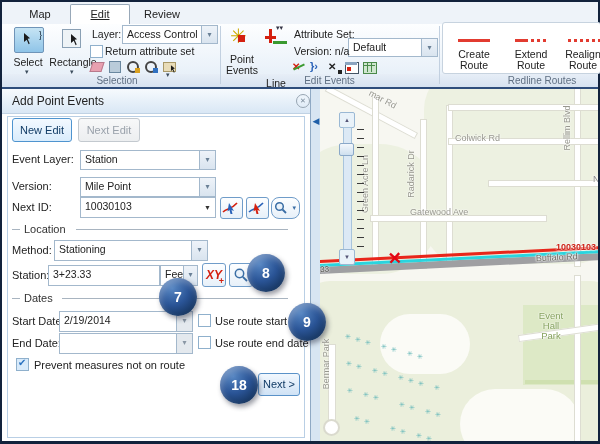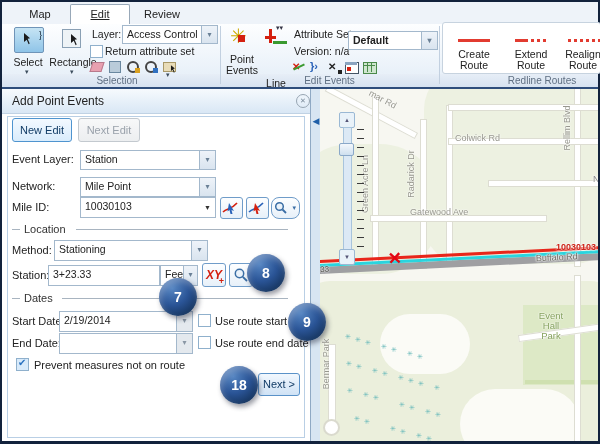--- a/index.html
+++ b/index.html
@@ -131,21 +131,21 @@
     <div class="rlbl" style="left:220px;top:30px;width:40px;">Point Events</div>
     <div class="abs" style="left:262px;top:3px;width:26px;height:24px;">
       <span style="position:absolute;left:5px;top:2px;width:3px;height:14px;background:#d42010;"></span>
       <span style="position:absolute;left:1px;top:9px;width:11px;height:3px;background:#d42010;"></span>
       <span style="position:absolute;left:9px;top:14px;width:14px;height:3px;background:#3a9a30;"></span>
       <span style="position:absolute;left:12px;top:-3px;font-size:7px;color:#334;">▾▾</span>
     </div>
     <div class="rlbl" style="left:254px;top:30px;width:40px;margin-top:24px;">Line Events</div>
 
     <div class="rlbl" style="left:292px;top:5px;width:70px;text-align:left;">Attribute Set:</div>
-    <div class="combo" style="left:346px;top:7px;width:88px;height:17px;font-weight:bold;">
+    <div class="combo" style="left:346px;top:14px;width:88px;height:17px;">
       <span class="val">Default</span>
       <span class="carrow">▾</span>
     </div>
     <div class="rlbl" style="left:292px;top:22px;width:80px;text-align:left;">Version: n/a</div>
 
     <span class="mini" style="left:290px;top:37px;">
         <span style="position:absolute;left:0;top:0;font-size:10px;color:#d42010;font-weight:bold;">✕</span>
         <span style="position:absolute;left:1px;top:5px;width:12px;height:2px;background:#3a9a30;transform:rotate(-25deg);"></span>
       </span>
     <span class="mini" style="left:308px;top:37px;">
@@ -190,27 +190,27 @@
 
     <div class="btn" id="newedit">New Edit</div>
     <div class="btn" id="nextedit">Next Edit</div>
 
     <div class="flabel" style="left:10px;top:64px;">Event Layer:</div>
     <div class="combo" style="left:78px;top:61px;width:134px;height:18px;">
       <span class="val">Station</span>
       <span class="carrow">▾</span>
     </div>
 
-    <div class="flabel" style="left:10px;top:91px;">Network:</div>
+    <div class="flabel" style="left:10px;top:91px;">Version:</div>
     <div class="combo" style="left:78px;top:88px;width:134px;height:18px;">
       <span class="val">Mile Point</span>
       <span class="carrow">▾</span>
     </div>
 
-    <div class="flabel" style="left:10px;top:112px;">Mile ID:</div>
+    <div class="flabel" style="left:10px;top:112px;">Next ID:</div>
     <div class="combo" style="left:78px;top:108px;width:134px;height:19px;">
       <span class="val">10030103</span>
       <span style="position:absolute;right:4px;top:6px;font-size:7px;color:#333;">▼</span>
     </div>
     <div class="iconbtn" style="left:218px;top:108px;width:21px;height:20px;">
       <svg width="19" height="18" style="position:absolute;left:0;top:1px;">
           <path d="M2 13 C6 9 10 11 16 4" stroke="#d42010" stroke-width="1.6" fill="none"></path>
           <polygon points="8,4 13,12 10.5,11 11.5,15 9.5,15 8.5,11 6.5,12.5" fill="#2a62b8"></polygon>
         </svg>
     </div>

